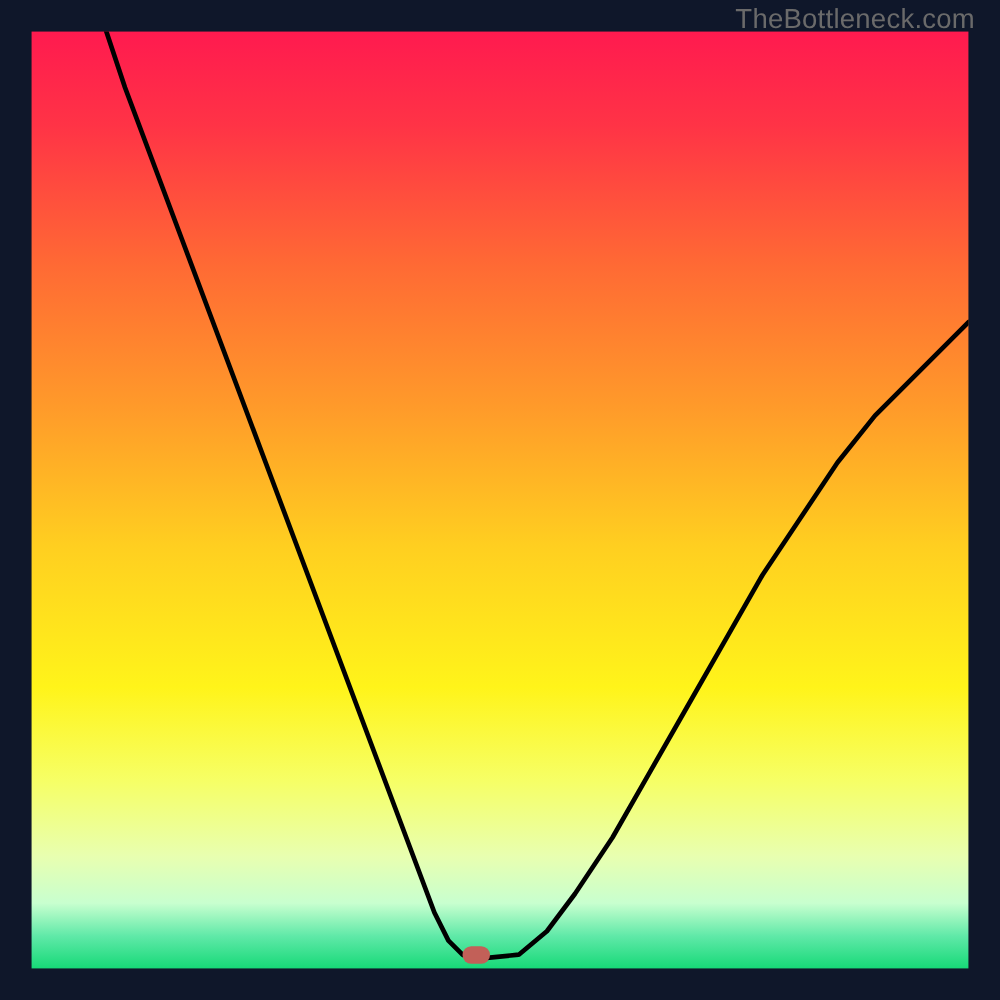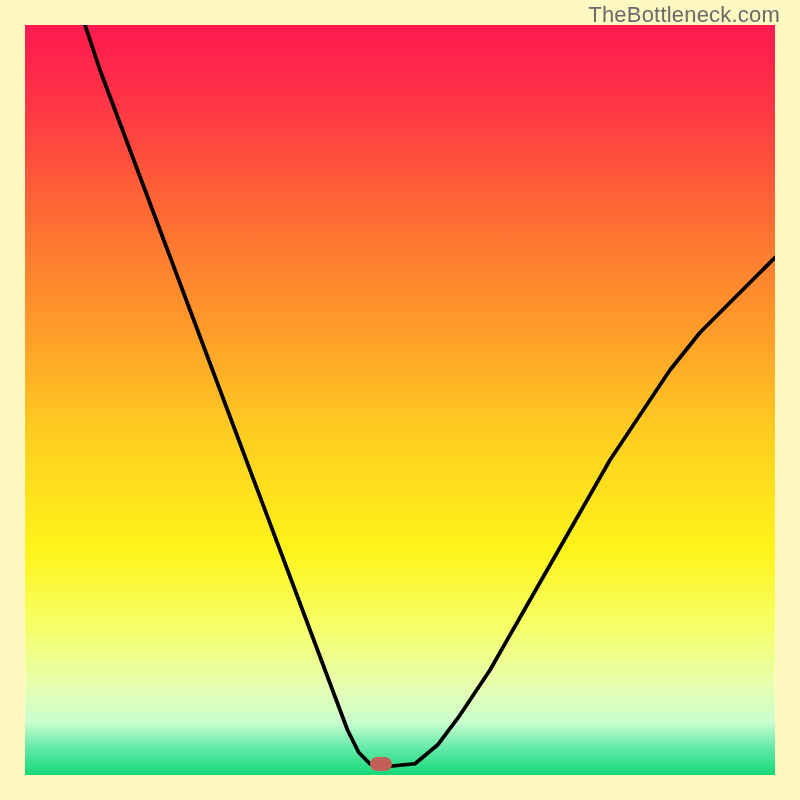--- a/index.html
+++ b/index.html
@@ -1,21 +1,21 @@
 <!DOCTYPE html>
 <html><head>
 <meta charset="utf-8">
 <style>
   * { margin: 0; padding: 0; box-sizing: border-box; }
   html, body { width: 800px; height: 800px; background: #000; overflow: hidden; }
   .frame {
     position: relative;
     width: 800px;
     height: 800px;
-    background: #fef9c3;
+    background: #0f172a;
   }
   .watermark {
     position: absolute;
     top: 2px;
     right: 20px;
     font-family: Arial, Helvetica, sans-serif;
     font-size: 22px;
     color: #6a6a6a;
     letter-spacing: 0.2px;
     z-index: 5;

